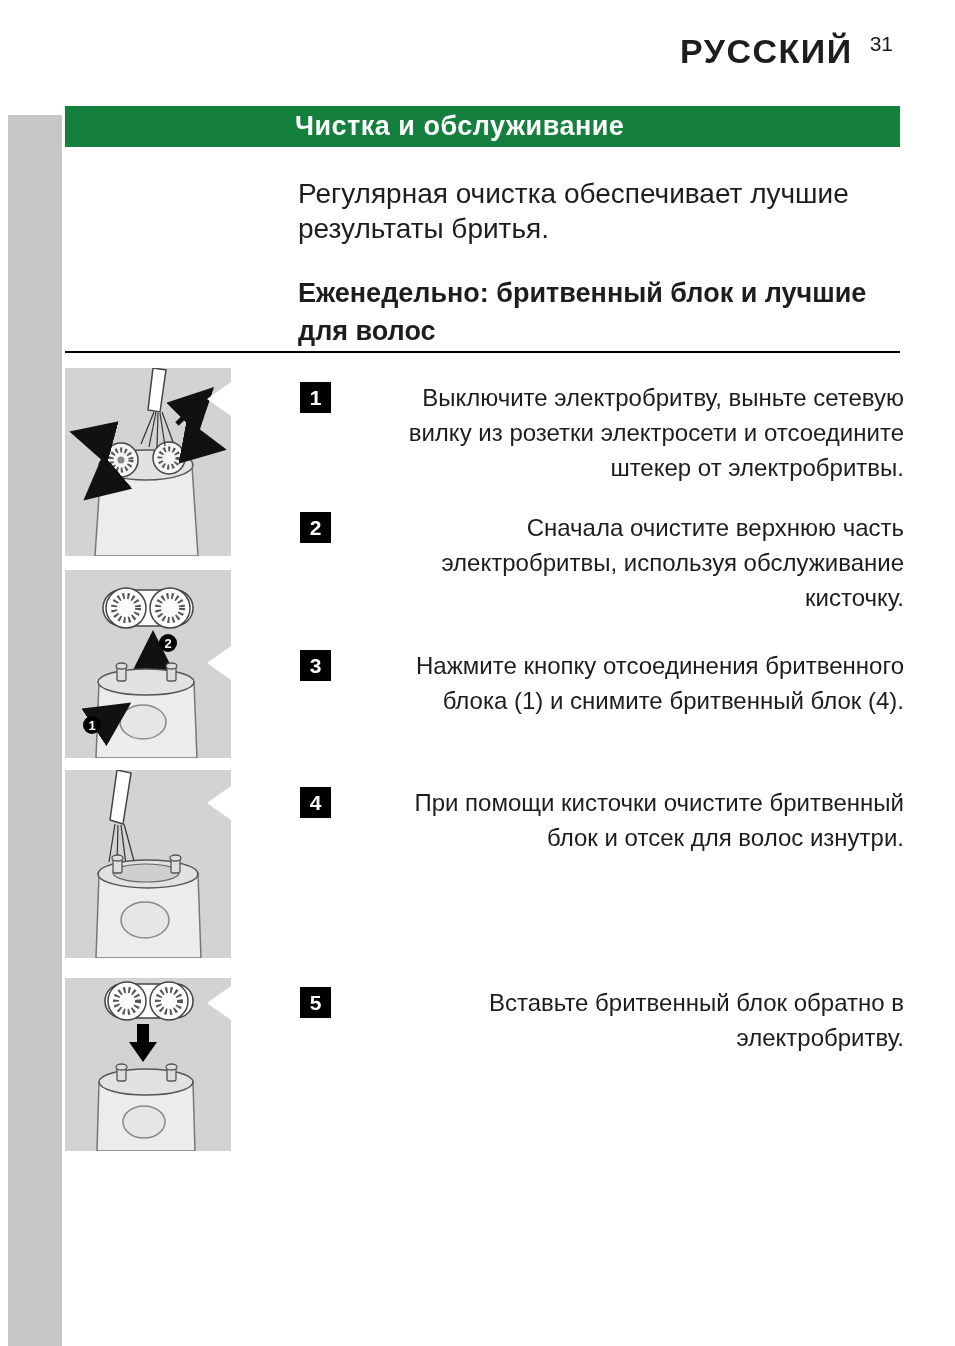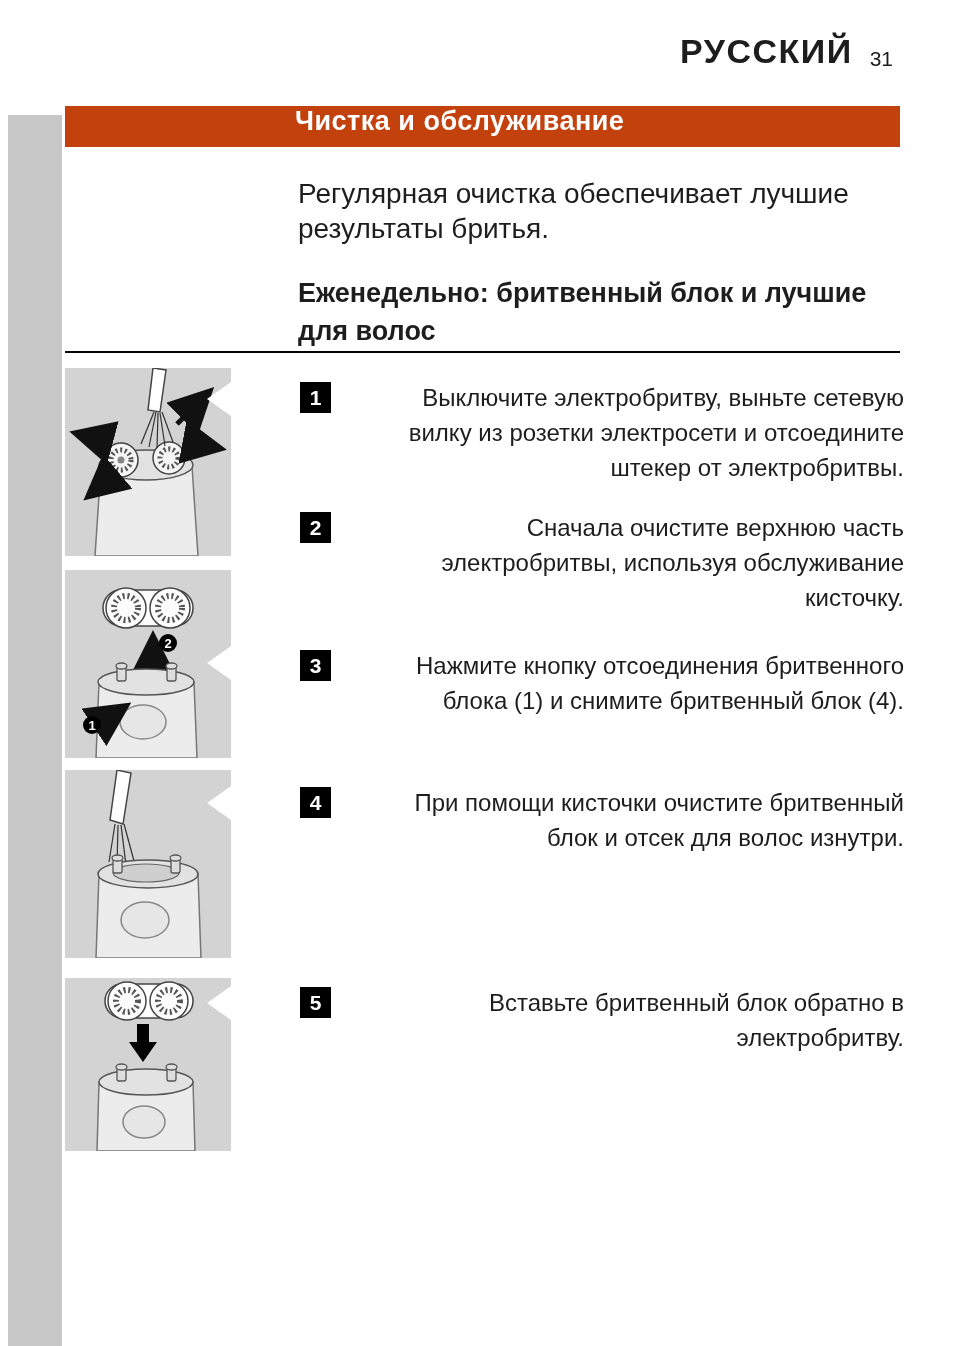--- a/index.html
+++ b/index.html
@@ -7,28 +7,28 @@
   body {
     width:955px; height:1346px;
     font-family:"Liberation Sans", sans-serif;
     color:#1d1d1d;
     position:relative;
     overflow:hidden;
   }
   .page { position:relative; width:955px; height:1346px; background:#fff; }
 
   
-  .lang-header { position:absolute; top:32px; right:62px; display:flex; align-items:flex-end; }
+  .lang-header { position:absolute; top:32px; right:62px; display:flex; align-items:flex-start; }
   .lang-title { font-size:34px; font-weight:bold; letter-spacing:1.5px; }
   .page-num { font-size:21px; margin-left:17px; }
 
   
   .title-bar {
     position:absolute; left:65px; top:106px; width:835px; height:41px;
-    background:#c2410c; color:#fff; display:flex; 
+    background:#15803d; color:#fff; display:flex; align-items:center;
   }
   .title-bar .title-text { margin-left:230px; font-size:27px; font-weight:bold; letter-spacing:.5px; }
 
   
   .gray-strip { position:absolute; left:8px; top:115px; width:54px; height:1231px; background:#c7c7c7; }
 
   
   .intro { position:absolute; left:298px; top:176px; width:560px; font-size:28px; line-height:35px; }
   .subtitle { position:absolute; left:298px; top:274px; width:585px; font-size:27px; line-height:38px; }
   .rule { position:absolute; left:65px; top:351px; width:835px; height:2px; background:#000; }

